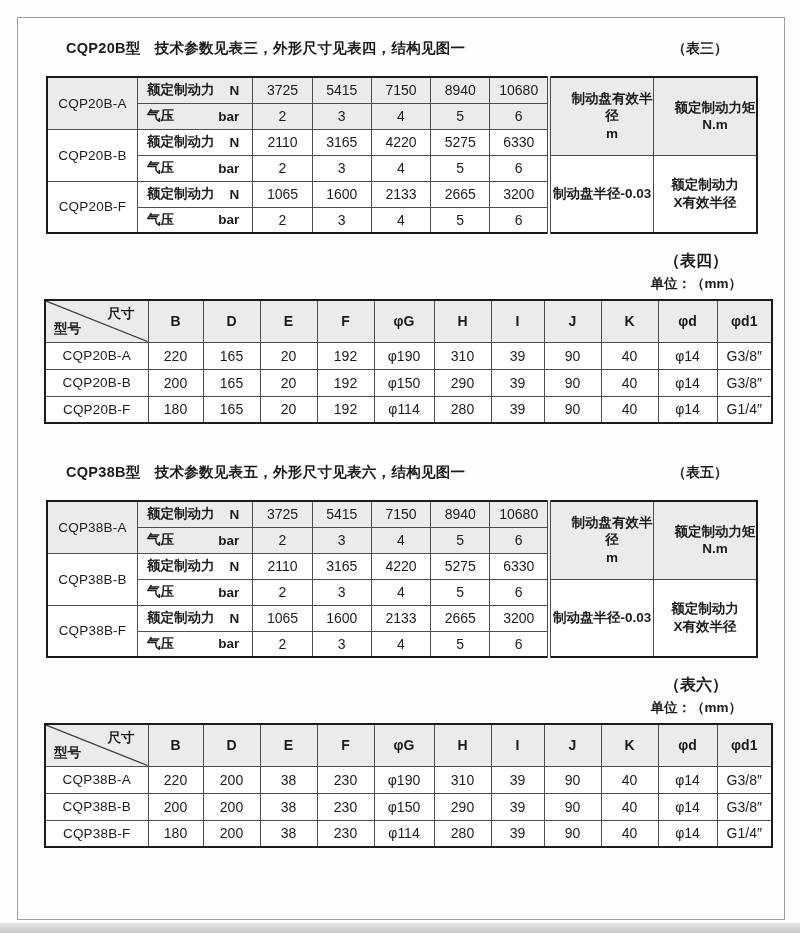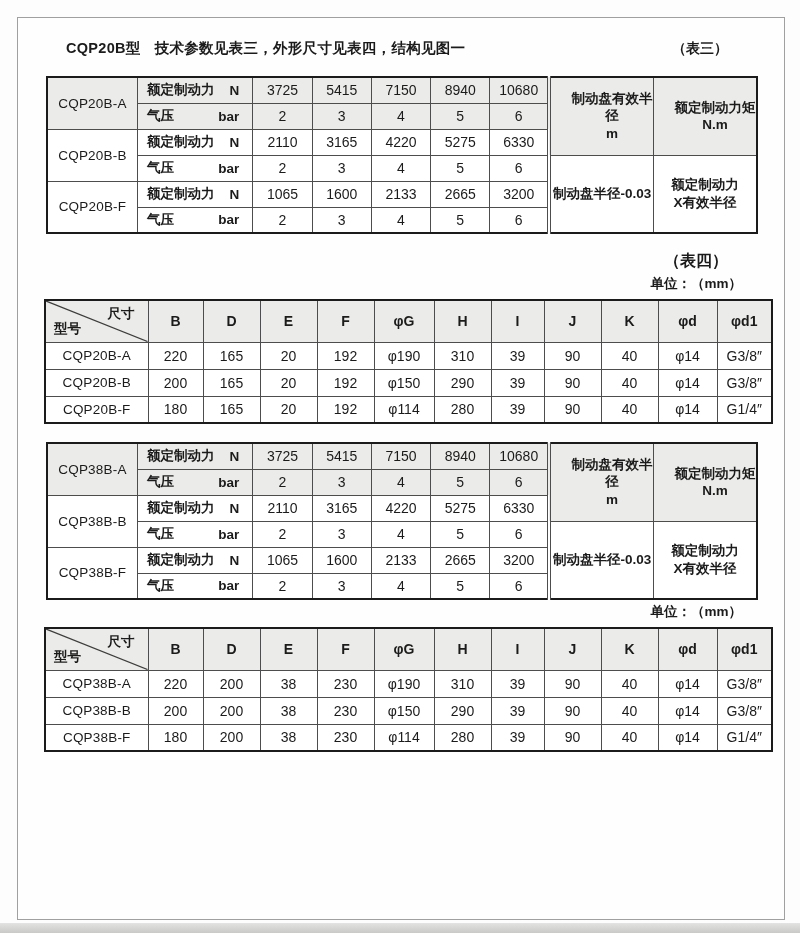--- a/index.html
+++ b/index.html
@@ -274,20 +274,26 @@
               <td class="dval">39</td>
               <td class="dval">90</td>
               <td class="dval">40</td>
               <td class="dval">φ14</td>
               <td class="dval">G1/4″</td>
             </tr>
           </tbody>
         </table>
       </div>
 
+    <div class="hrow h2">
+      <div class="htext">
+        <span>CQP38B型</span><span class="hsub">技术参数见表五，外形尺寸见表六，结构见图一</span>
+      </div>
+      <div class="hcap">（表五）</div>
+    </div>
     <div class="pmount">
         <table class="ptable">
           <colgroup>
             <col style="width: 90px;">
             <col style="width: 115px;">
             <col style="width: 59px;">
             <col style="width: 59px;">
             <col style="width: 59px;">
             <col style="width: 59px;">
             <col style="width: 59px;">
@@ -376,20 +382,21 @@
               </td>
               <td class="val">2</td>
               <td class="val">3</td>
               <td class="val">4</td>
               <td class="val">5</td>
               <td class="val">6</td>
             </tr>
           </tbody>
         </table>
       </div>
+    <div class="caprow">（表六）</div>
     <div class="unitrow">单位：（mm）</div>
     <div class="dmount">
         <table class="dtable">
           <colgroup>
             <col style="width: 103px;">
             <col style="width: 55px;">
             <col style="width: 57px;">
             <col style="width: 57px;">
             <col style="width: 57px;">
             <col style="width: 60px;">

